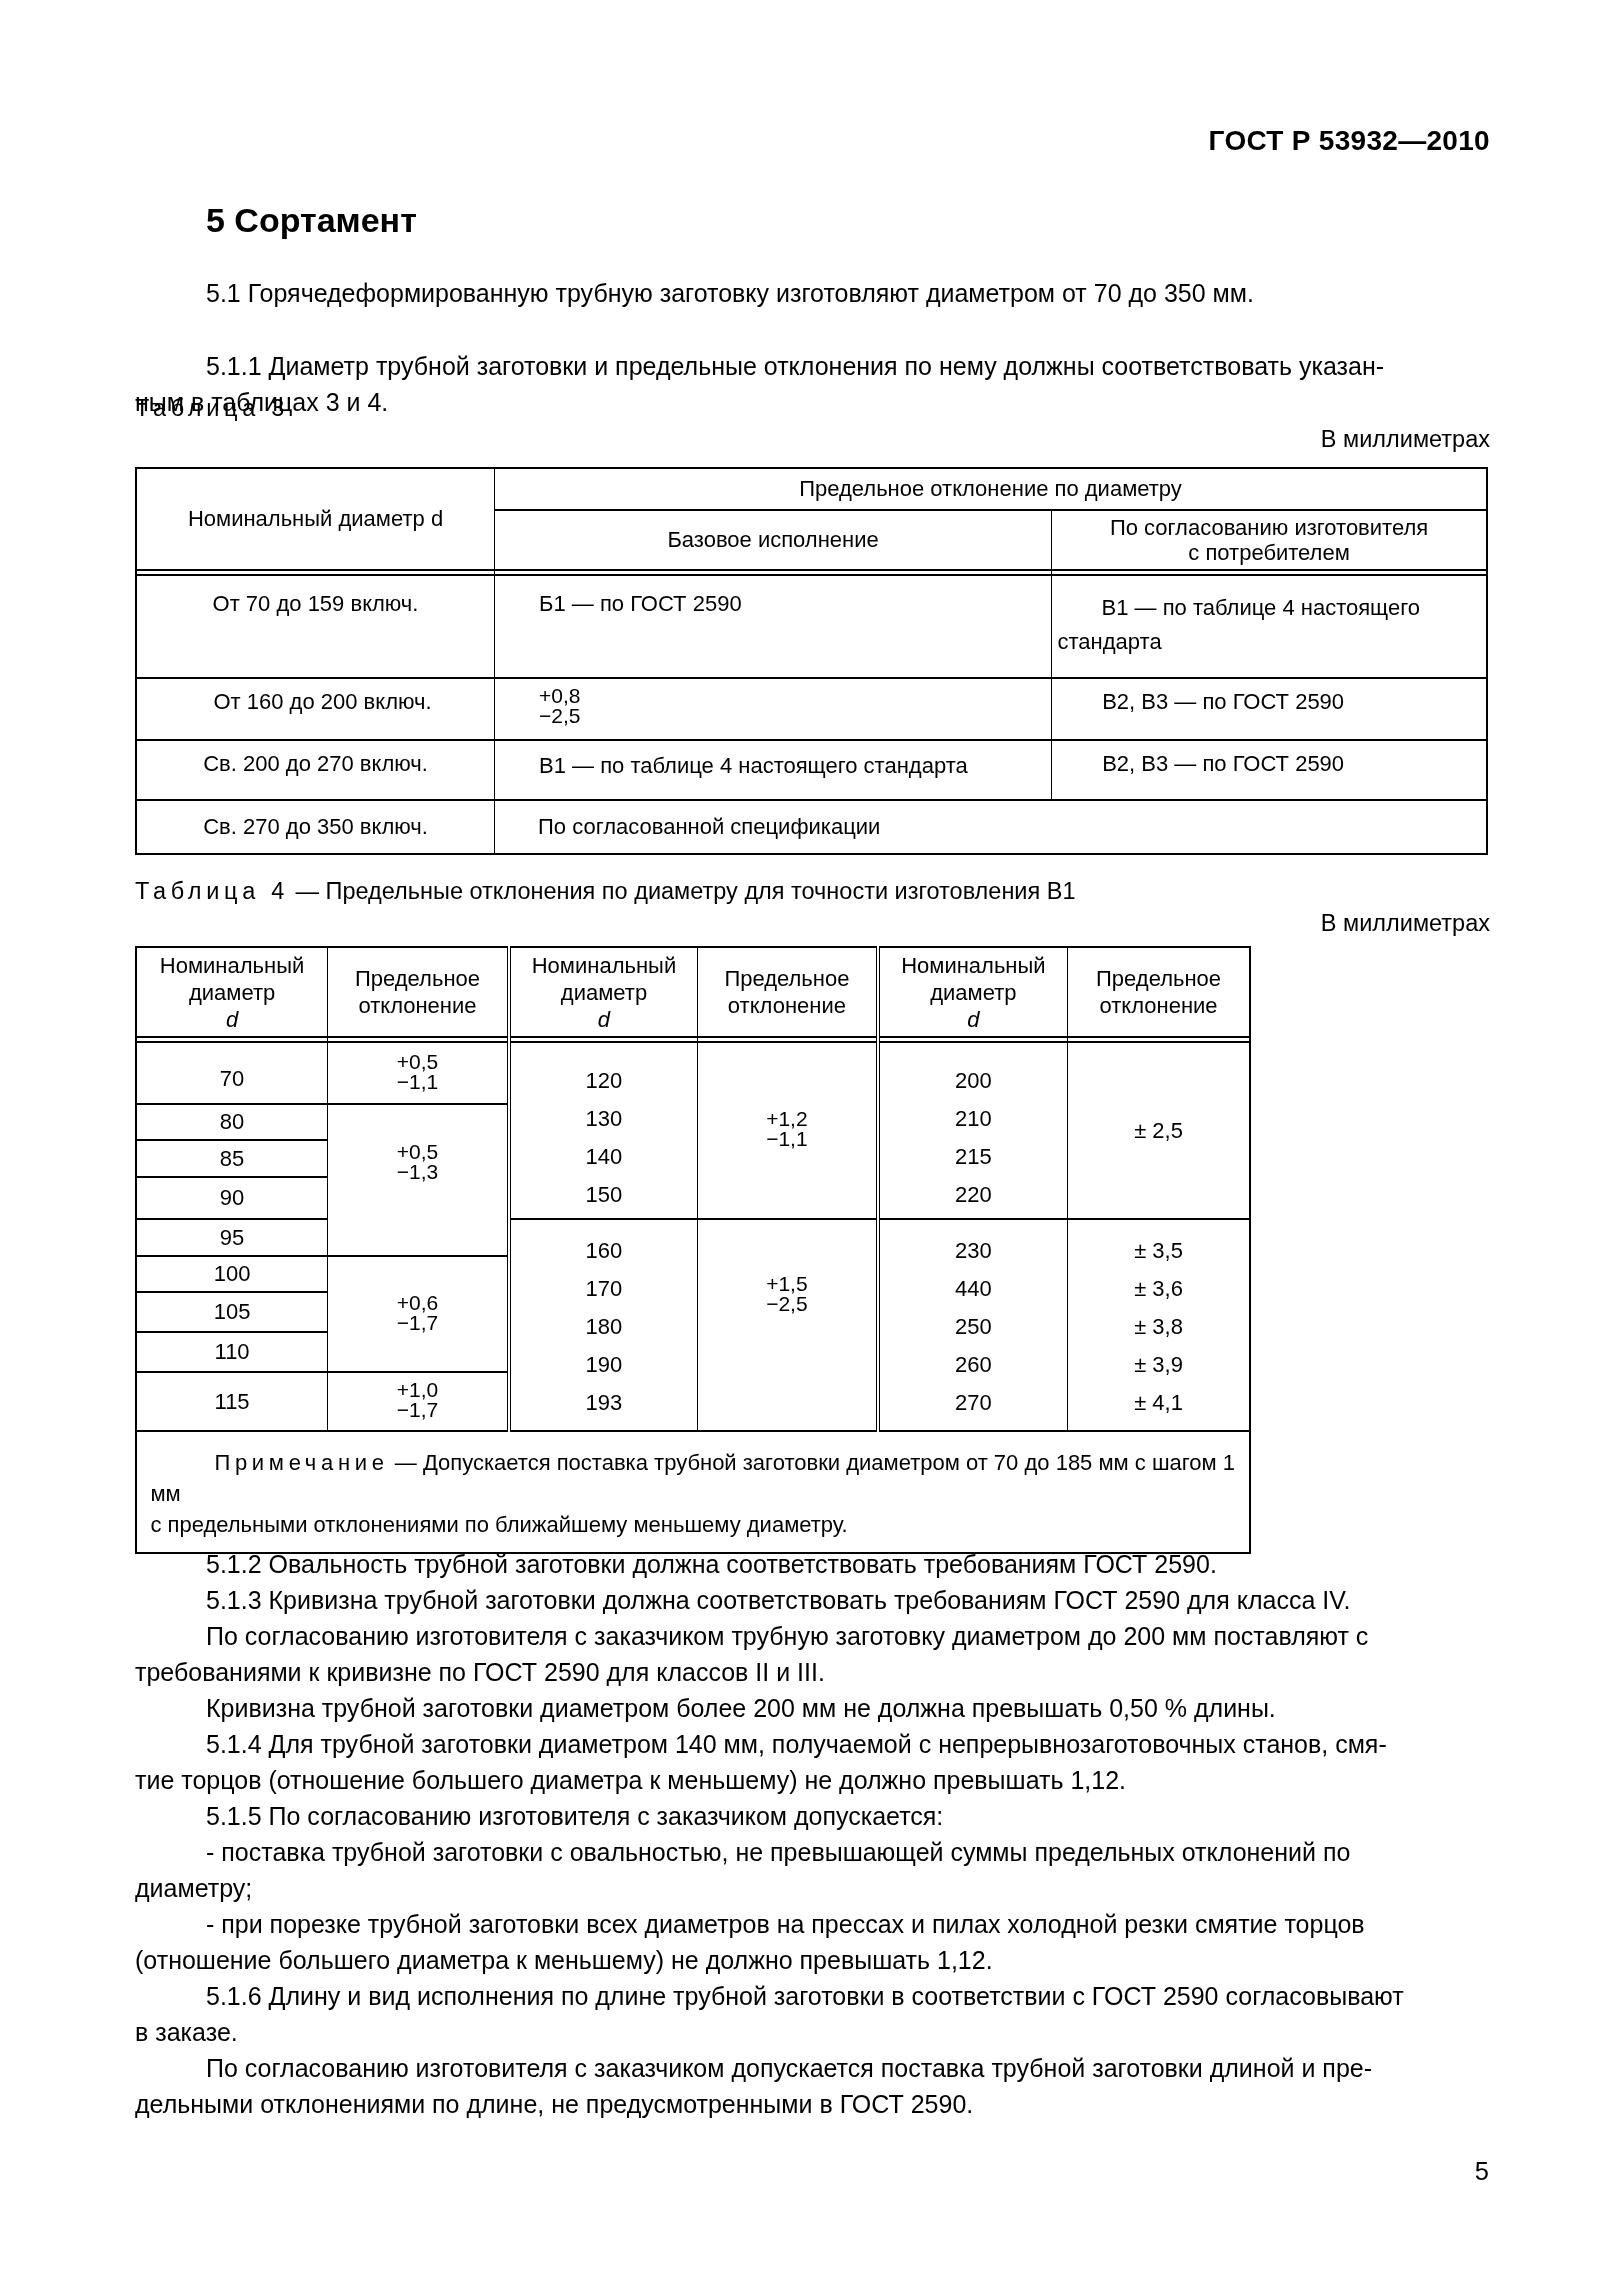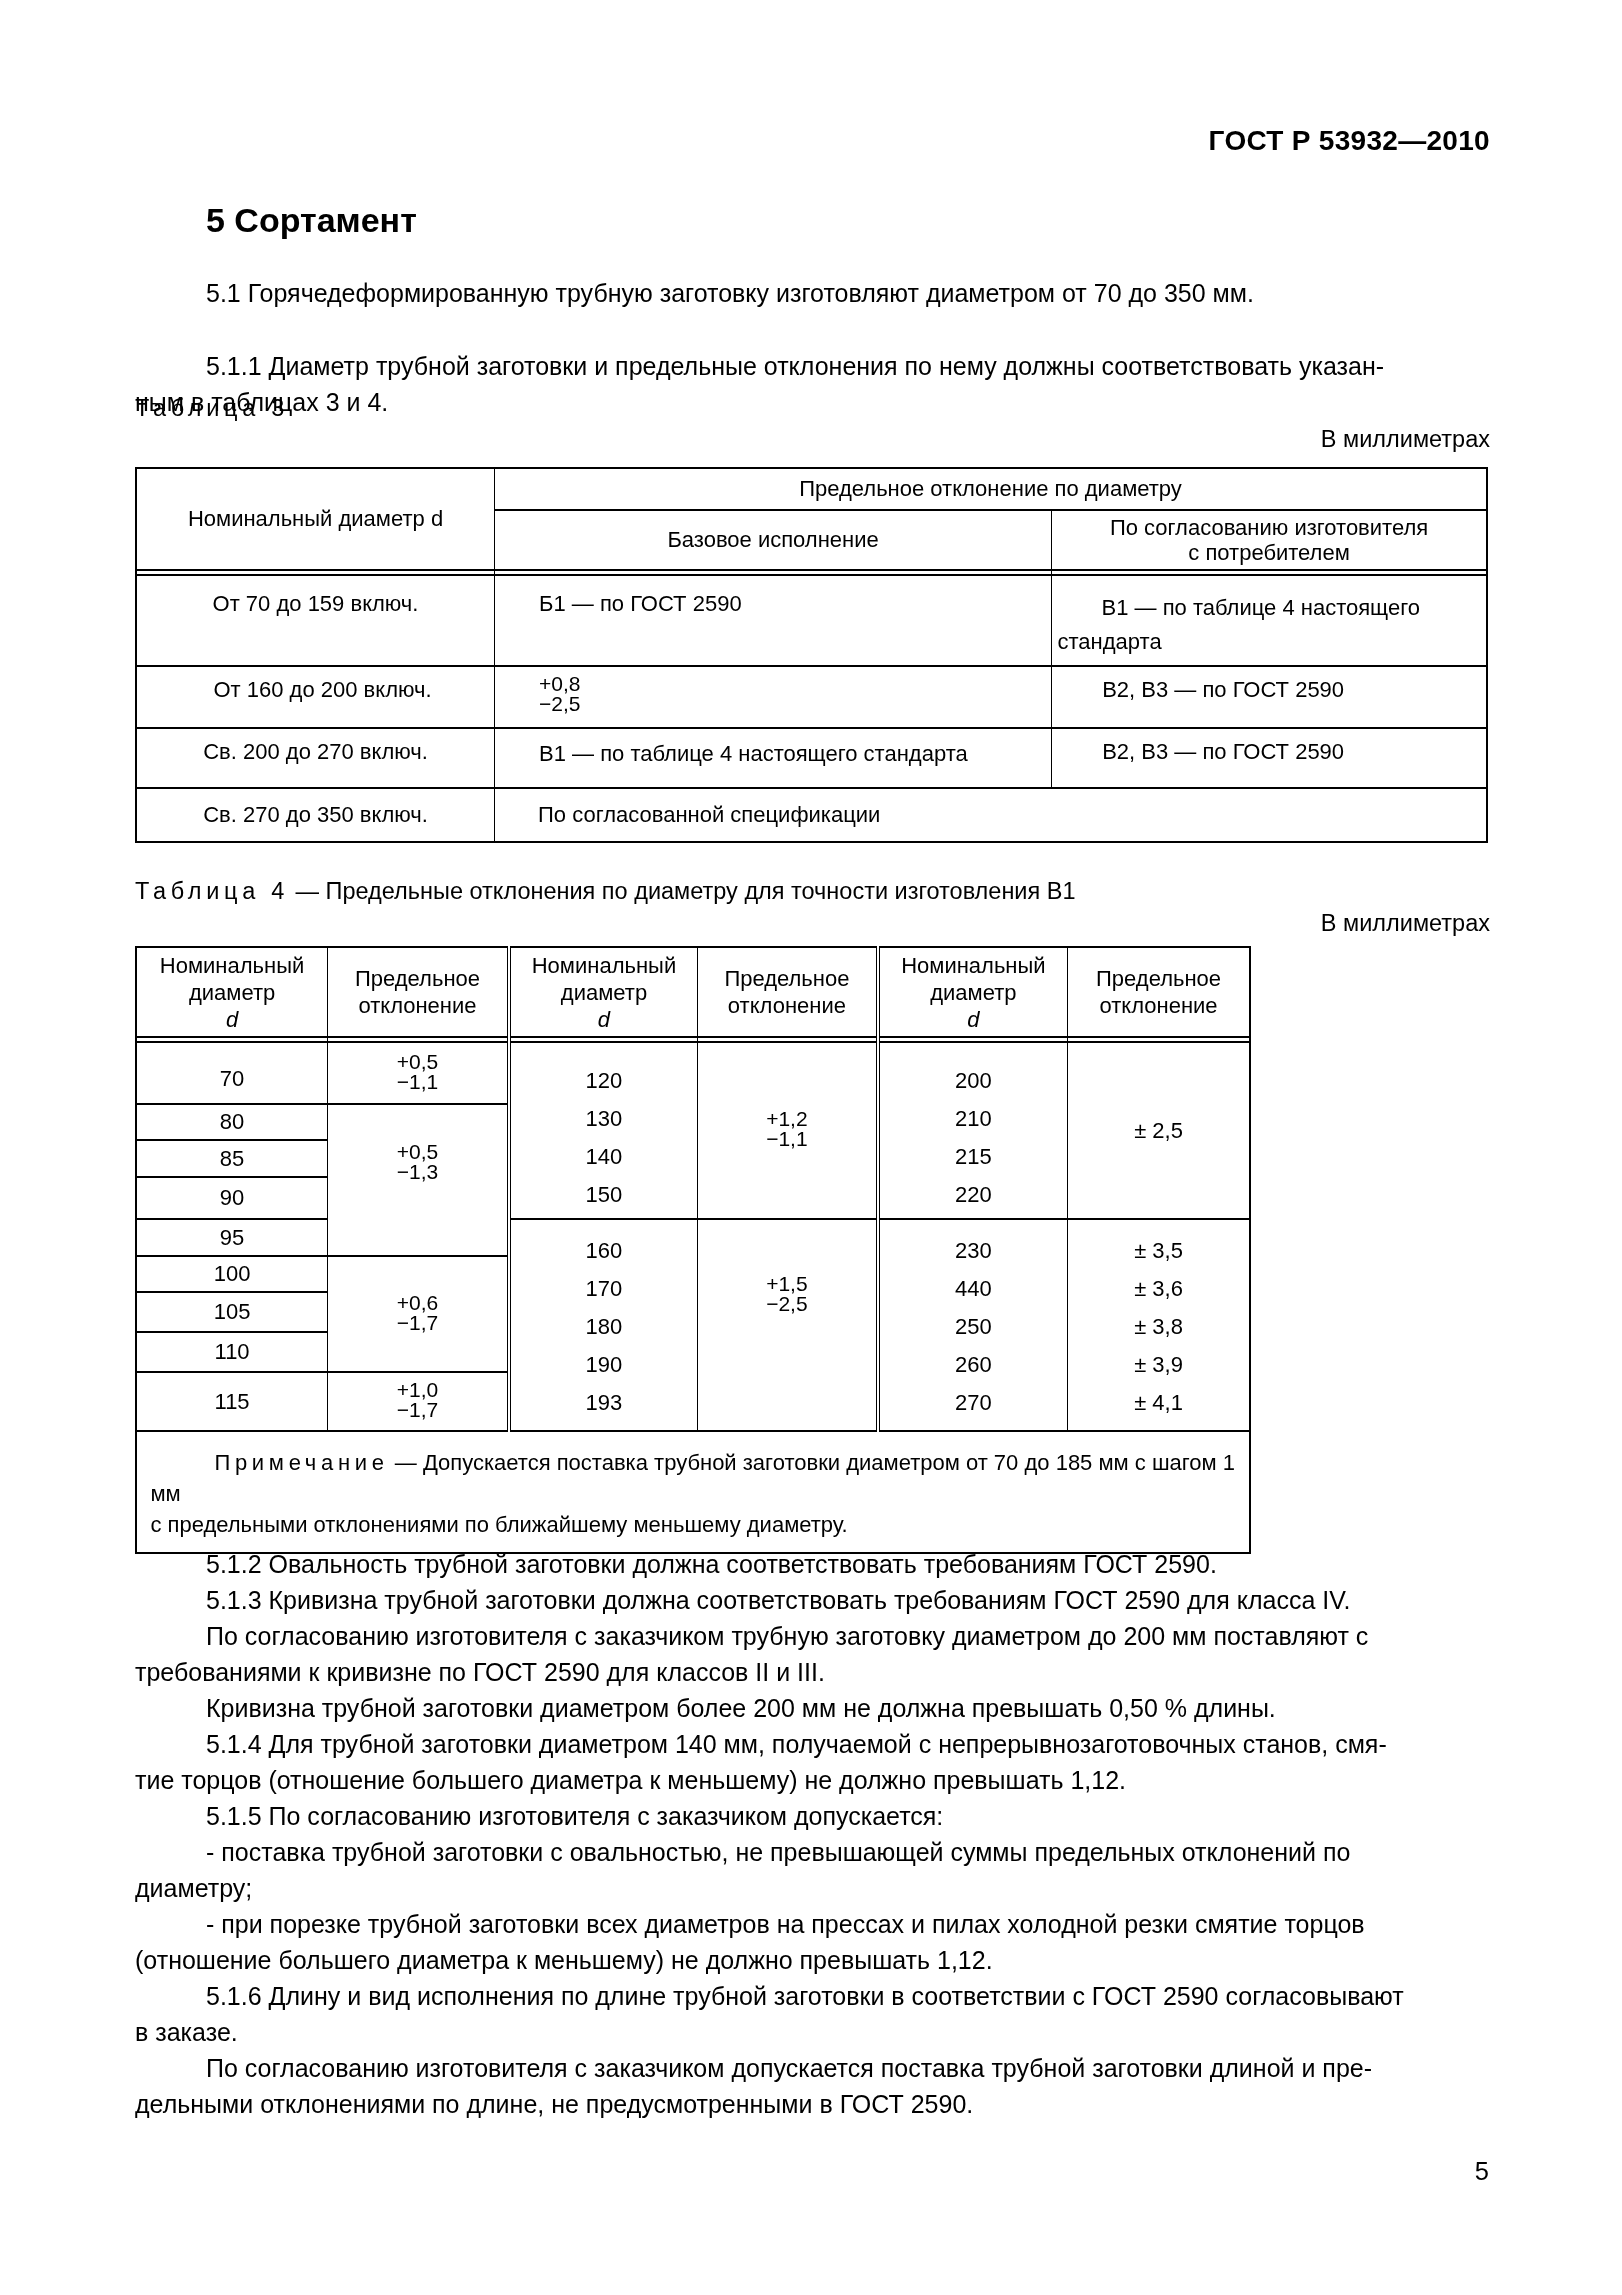--- a/index.html
+++ b/index.html
@@ -46,21 +46,21 @@
   </tr>
   <tr style="height:60px;">
     <td style="border-bottom:none;">Базовое исполнение</td>
     <td style="border-right:2.7px solid #000; border-bottom:none; line-height:25.5px;"><span>По согласованию изготовителя</span><br><span>с потребителем</span></td>
   </tr>
   <tr style="height:5.4px;">
     <td style="border-top:2px solid #000; border-bottom:2px solid #000; border-left:2.7px solid #000;"></td>
     <td style="border-top:2px solid #000; border-bottom:2px solid #000;"></td>
     <td style="border-top:2px solid #000; border-bottom:2px solid #000; border-right:2.7px solid #000;"></td>
   </tr>
-  <tr style="height:91px;border-radius:22px;">
+  <tr style="height:103px;border-radius:22px;">
     <td style="vertical-align:top; padding-top:14.7px; border-left:2.7px solid #000; border-bottom:2.7px solid #000;">От 70 до 159 включ.</td>
     <td style="vertical-align:top; text-align:left; padding:14.7px 0 0 44px; border-bottom:2.7px solid #000;">Б1 — по ГОСТ 2590</td>
     <td style="vertical-align:top; text-align:left; padding:14.7px 5.4px 0 5.4px; line-height:34px; border-right:2.7px solid #000; border-bottom:2.7px solid #000;"><span style="padding-left:44px;">В1 — по таблице 4 настоящего</span><br><span>стандарта</span></td>
   </tr>
   <tr style="height:62px;">
     <td style="vertical-align:top; padding-top:9.4px; border-left:2.7px solid #000; border-bottom:2.7px solid #000;padding-left:14px;">От 160 до 200 включ.</td>
     <td style="vertical-align:top; text-align:left; padding:6.7px 0 0 44px; border-bottom:2.7px solid #000;"><span class="dev"><span>+0,8</span><br><span>−2,5</span></span></td>
     <td style="vertical-align:top; text-align:left; padding:9.4px 0 0 50px; border-right:2.7px solid #000; border-bottom:2.7px solid #000;">В2, В3 — по ГОСТ 2590</td>
   </tr>
   <tr style="height:60px;">

